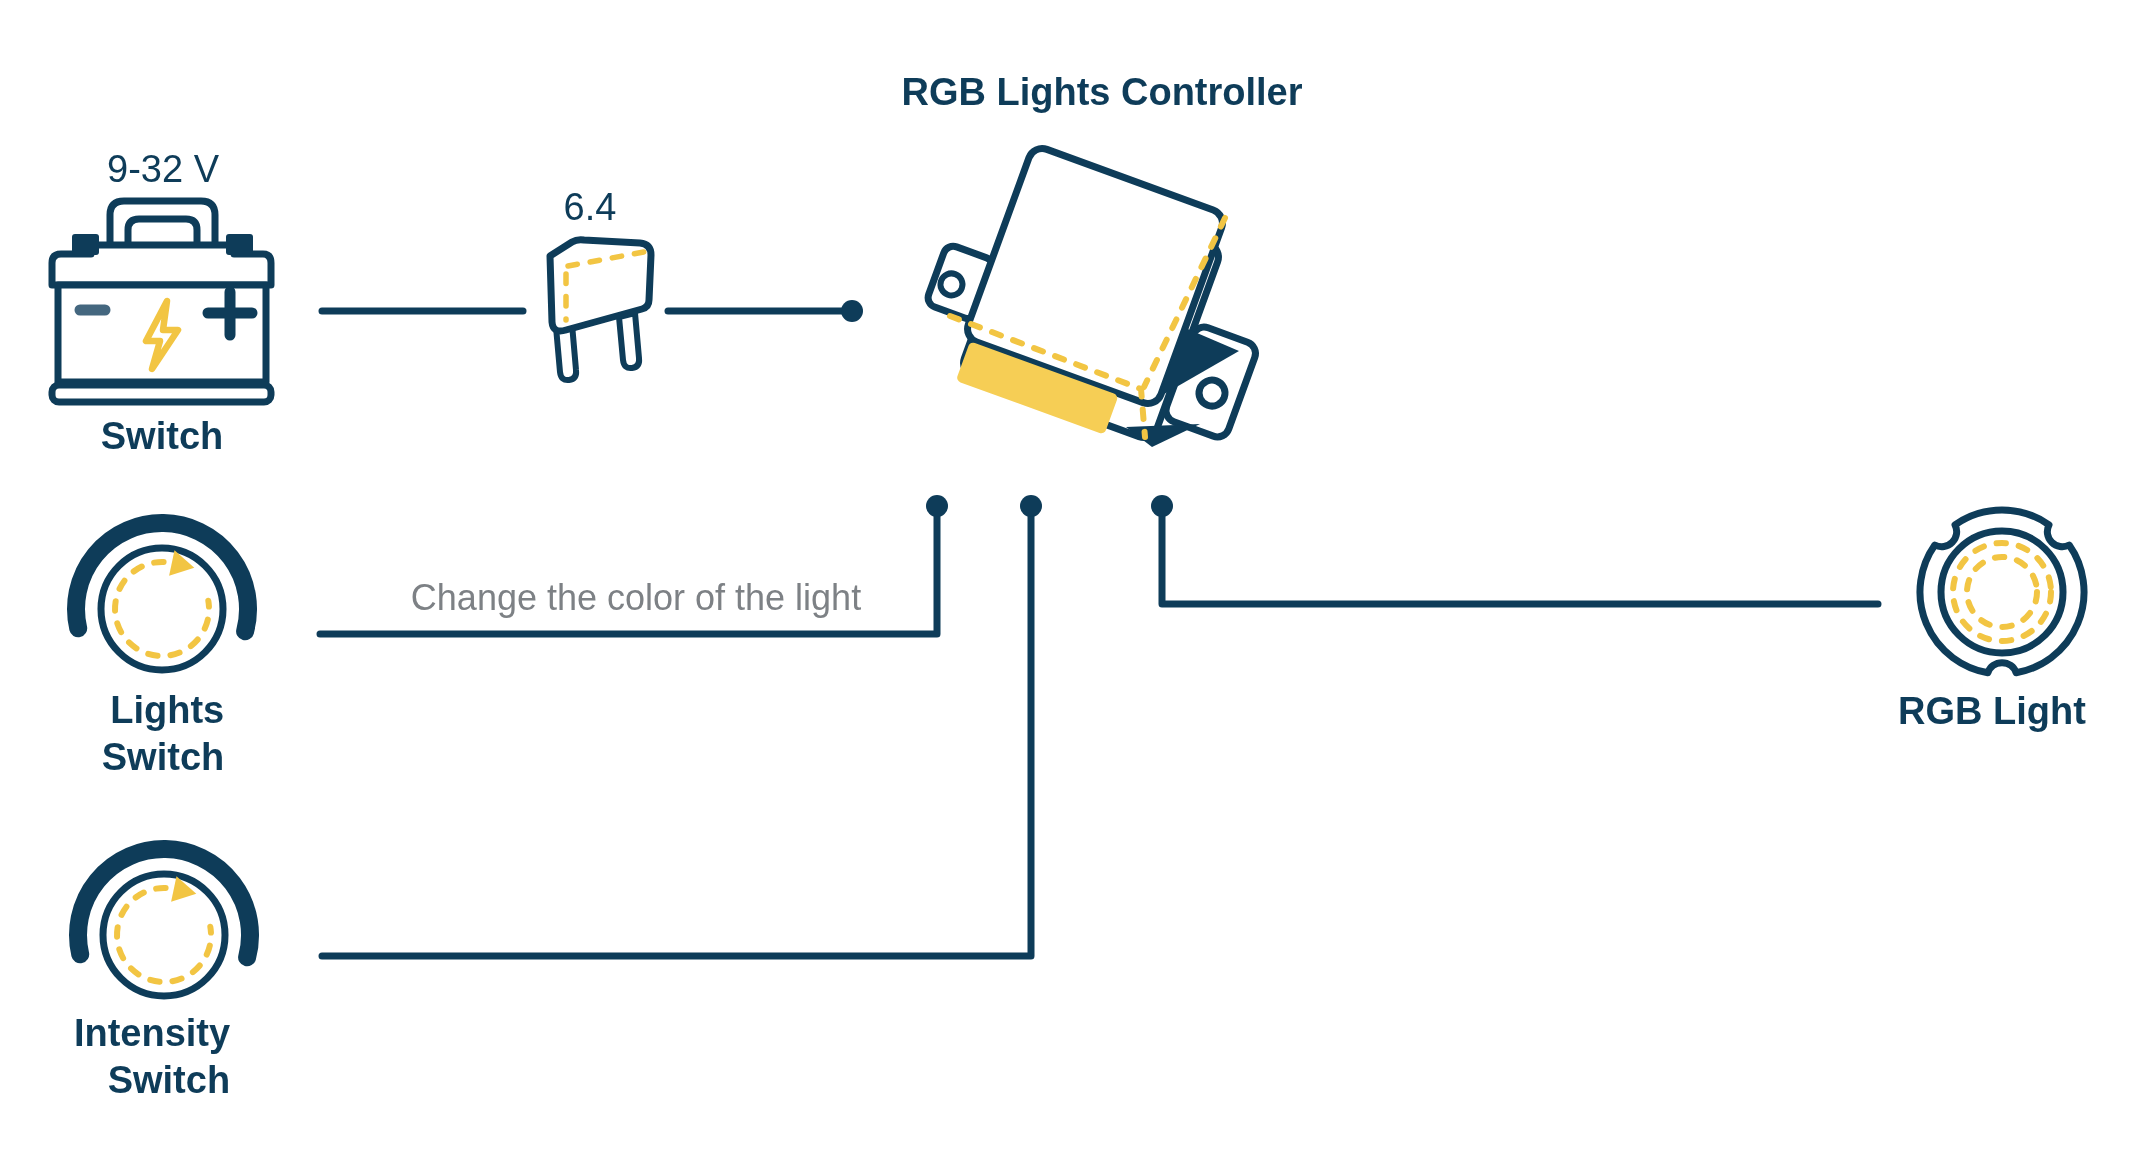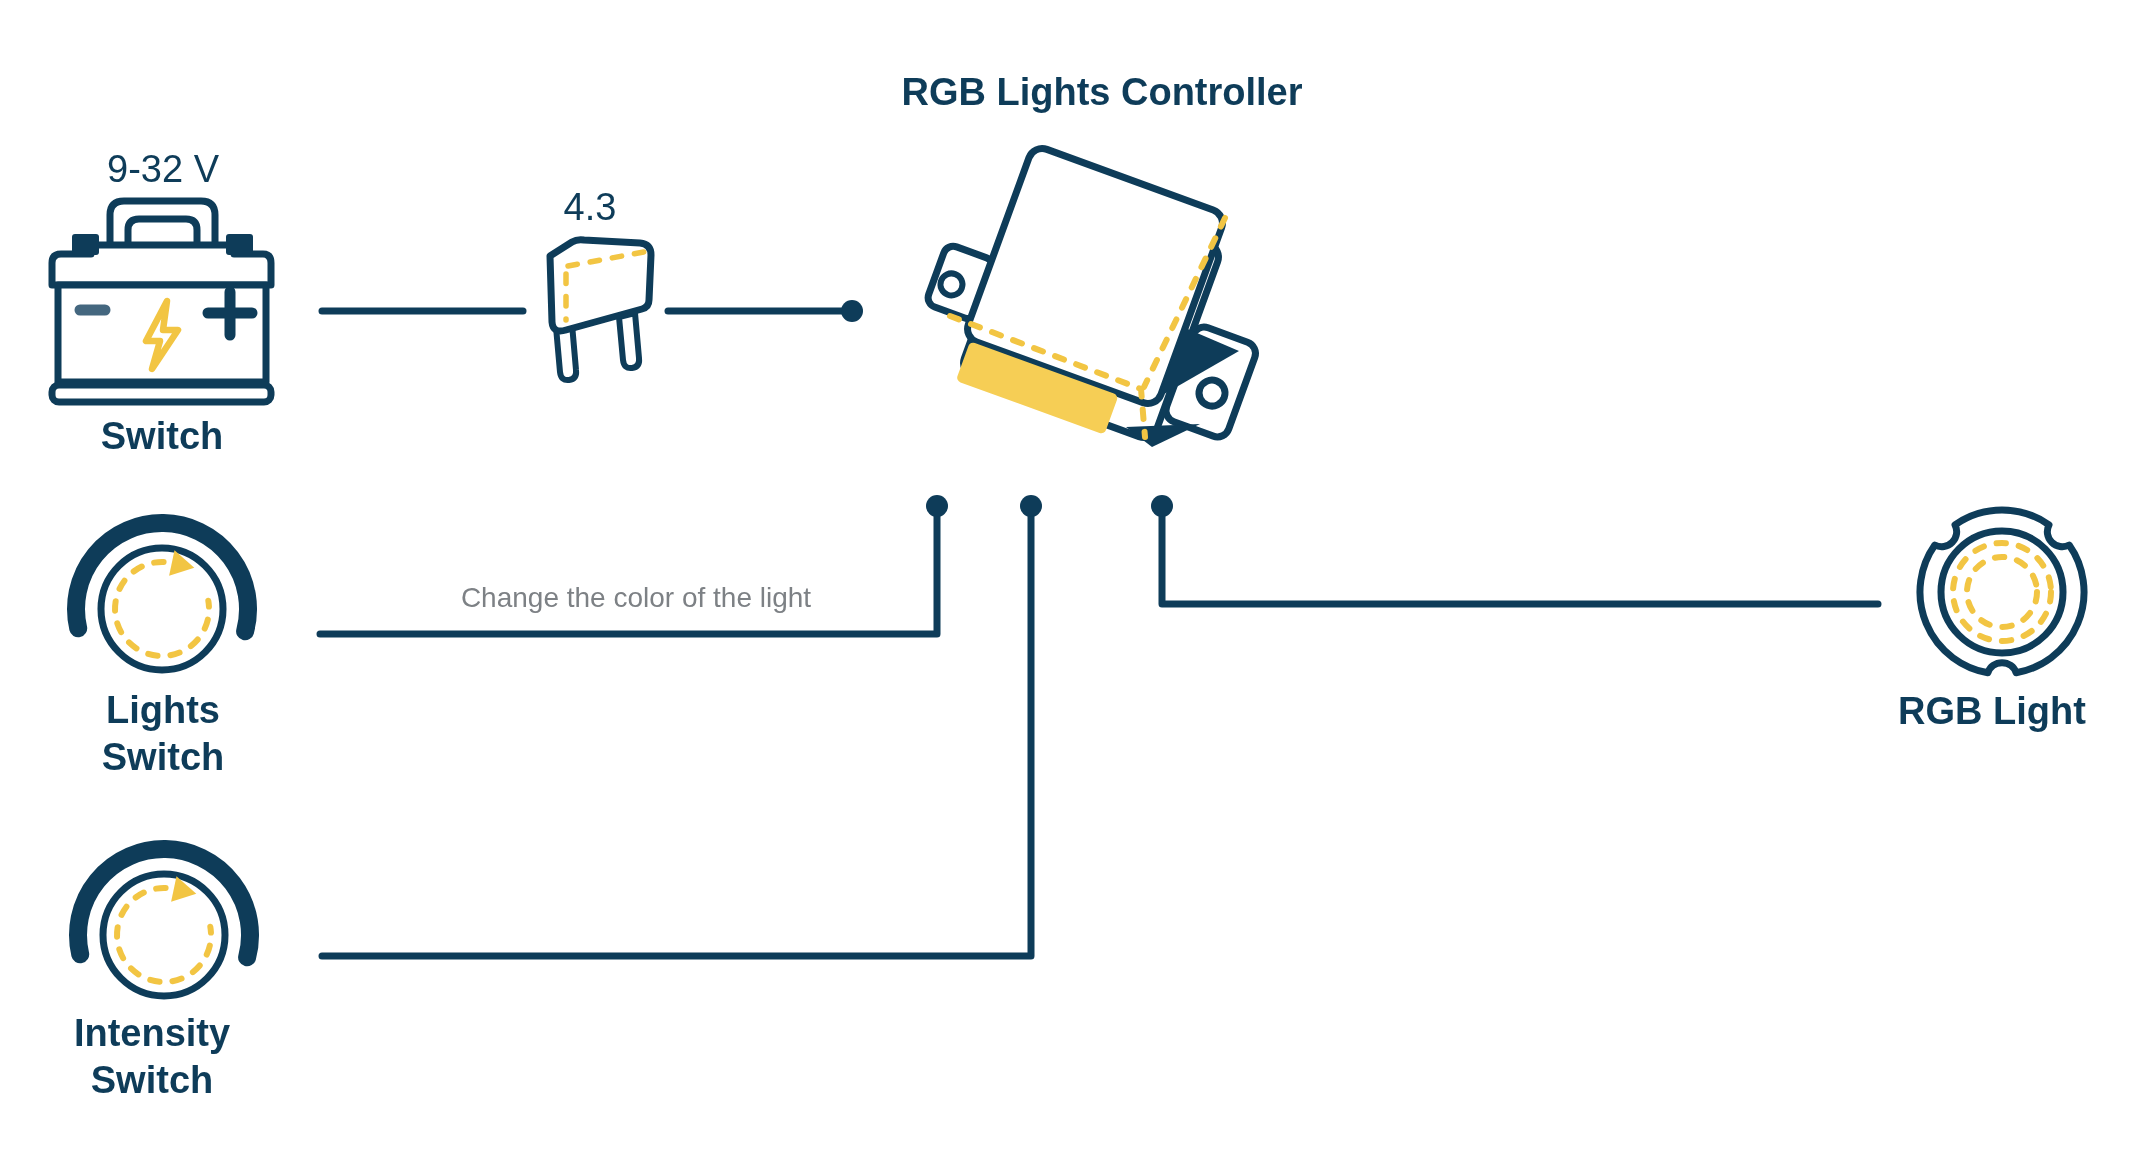--- a/index.html
+++ b/index.html
@@ -27,27 +27,27 @@
   .yl{stroke:var(--yellow);stroke-width:6;fill:none;stroke-linecap:round;stroke-linejoin:round}
   .yd{stroke-dasharray:9.5 13}
   .yf{fill:var(--yellow);stroke:none}
   .bf{fill:var(--bar-yellow);stroke:none}
 
   
   .lbl{
     position:absolute;
     transform:translate(-50%,-50%);
     white-space:nowrap;
-    text-align:center;
+    text-align:right;
     color:var(--navy);
     font-size:38px;
     line-height:1.15;
   }
   .bold{font-weight:bold}
-  .gray{color:var(--gray);font-size:28px;font-weight:normal}
+  .gray{color:var(--gray);font-size:36px;font-weight:normal}
   .lbl2{line-height:47px}
 </style>
 </head>
 <body>
 
 <div class="canvas">
 
   <svg width="2149" height="1156" viewBox="0 0 2149 1156">
     <defs>
 
@@ -130,21 +130,21 @@
         A 82,82 0 0 1 1934.8,545
         A 15,15 0 0 0 1955,524.8 Z"></path>
       <circle class="ln fw" cx="2002" cy="592" r="61"></circle>
       <circle class="yl yd" cx="2002" cy="592" r="49"></circle>
       <circle class="yl yd" cx="2002" cy="592" r="35"></circle>
     </g>
   </svg>
 
   <div class="lbl" style="left:163px;top:170px">9-32 V</div>
   <div class="lbl bold" style="left:162px;top:437px">Switch</div>
-  <div class="lbl" style="left:590px;top:208px">4.3</div>
+  <div class="lbl" style="left:590px;top:208px">6.4</div>
   <div class="lbl bold" style="left:1102px;top:93px">RGB Lights Controller</div>
 
   <div class="lbl gray" style="left:636px;top:598px">Change the color of the light</div>
 
   <div class="lbl bold lbl2" style="left:163px;top:734px">
     <div>Lights</div>
     <div>Switch</div>
   </div>
   <div class="lbl bold lbl2" style="left:152px;top:1057px">
     <div>Intensity</div>

